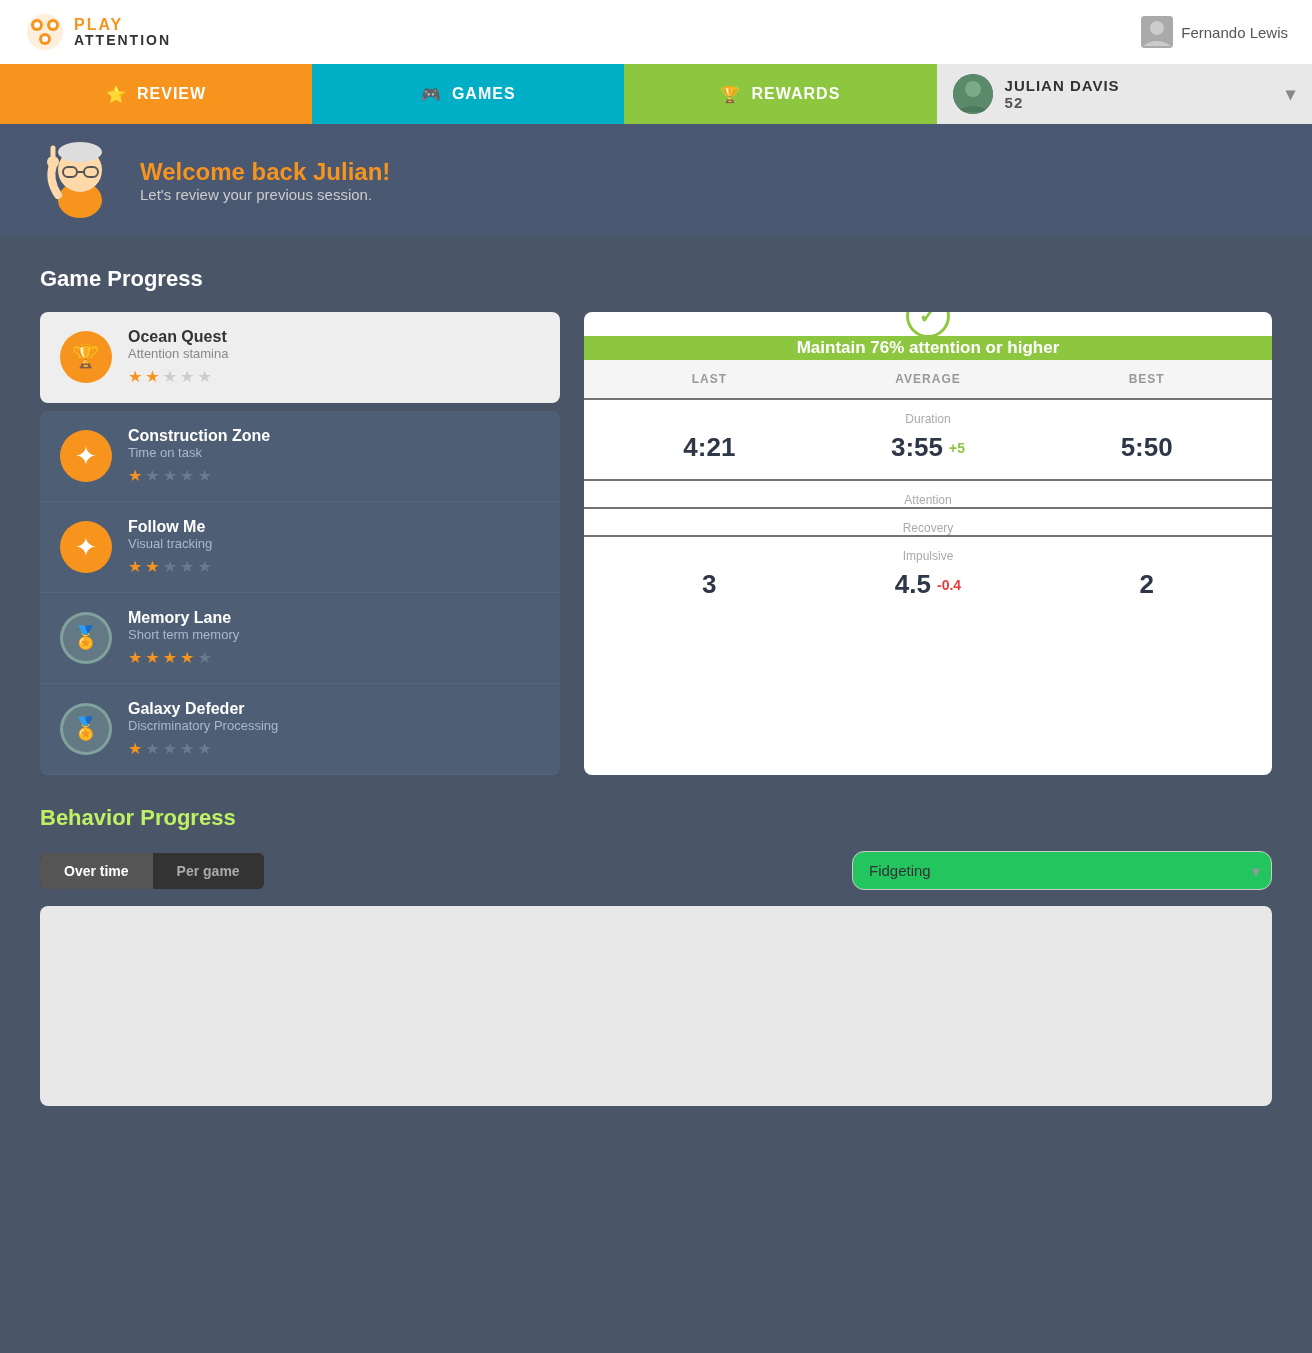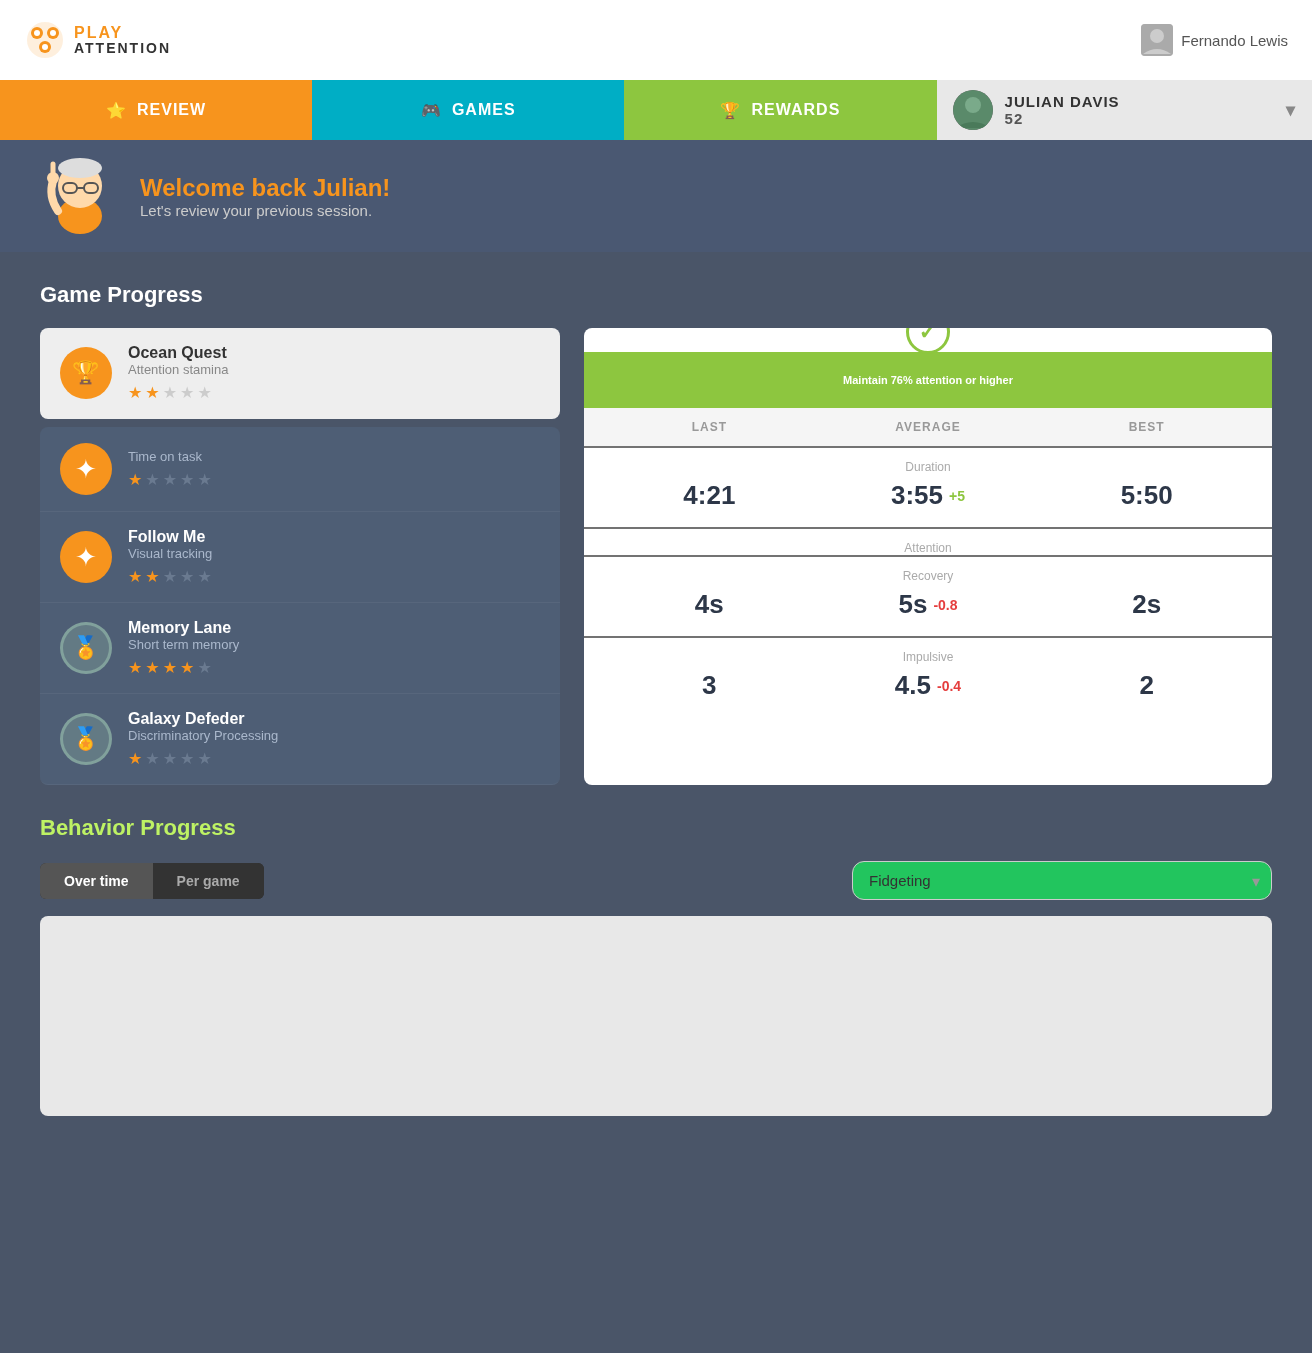--- a/index.html
+++ b/index.html
@@ -10,21 +10,21 @@
       width: 1312px;
     }
 
     
     .top-bar {
       background: #ffffff;
       display: flex;
       align-items: center;
       justify-content: space-between;
       padding: 2px 24px;
-      height: 80px;
+      height: 64px;
     }
     .logo {
       display: flex;
       align-items: center;
       gap: 8px;
     }
     .logo-icon {
       width: 42px;
       height: 42px;
     }
@@ -236,22 +236,22 @@
       flex: 1;
       background: white;
       border-radius: 8px;
       overflow: hidden;
       position: relative;
     }
     .stats-goal {
       background: #8dc63f;
       color: white;
       text-align: center;
-      padding: 22px;
-      font-size: 11px;
+      padding: 2px;
+      font-size: 17px;
       font-weight: 600;
       position: relative;
     }
 
     .stats-header {
       display: grid;
       grid-template-columns: 1fr 1fr 1fr;
       padding: 12px 16px;
       background: #f5f5f5;
     }
@@ -476,20 +476,21 @@
             <span class="star empty">★</span>
           </div>
         </div>
       </div>
 
       <div class="game-item" style="background:#4e5e75; border-radius:8px 8px 0 0; margin-top:4px;">
         <div class="game-icon orange">
           <span class="game-icon-inner" style="font-size:26px; color:white;">✦</span>
         </div>
         <div class="game-details">
+          <div class="game-name" style="color:white;">Construction Zone</div>
           <div class="game-category" style="color:#aab8cc;">Time on task</div>
           <div class="stars">
             <span class="star filled">★</span>
             <span class="star" style="color:#6a7a90;">★</span>
             <span class="star" style="color:#6a7a90;">★</span>
             <span class="star" style="color:#6a7a90;">★</span>
             <span class="star" style="color:#6a7a90;">★</span>
           </div>
         </div>
       </div>
@@ -576,32 +577,20 @@
           </div>
         </div>
       </div>
 
       <div class="stats-row-wrapper">
         <div class="stat-label-row">Attention</div>
       </div>
 
       <div class="stats-row-wrapper">
         <div class="stat-label-row">Recovery</div>
-        <div class="stat-values-row">
-          <div class="stats-cell">
-            <span class="stats-value">4s</span>
-          </div>
-          <div class="stats-cell" style="display:flex; align-items:center; justify-content:center; gap:6px;">
-            <span class="stats-value">5s</span>
-            <span class="stats-delta negative">-0.8</span>
-          </div>
-          <div class="stats-cell">
-            <span class="stats-value">2s</span>
-          </div>
-        </div>
       </div>
 
       <div class="stats-row-wrapper">
         <div class="stat-label-row">Impulsive</div>
         <div class="stat-values-row">
           <div class="stats-cell">
             <span class="stats-value">3</span>
           </div>
           <div class="stats-cell" style="display:flex; align-items:center; justify-content:center; gap:6px;">
             <span class="stats-value">4.5</span>

